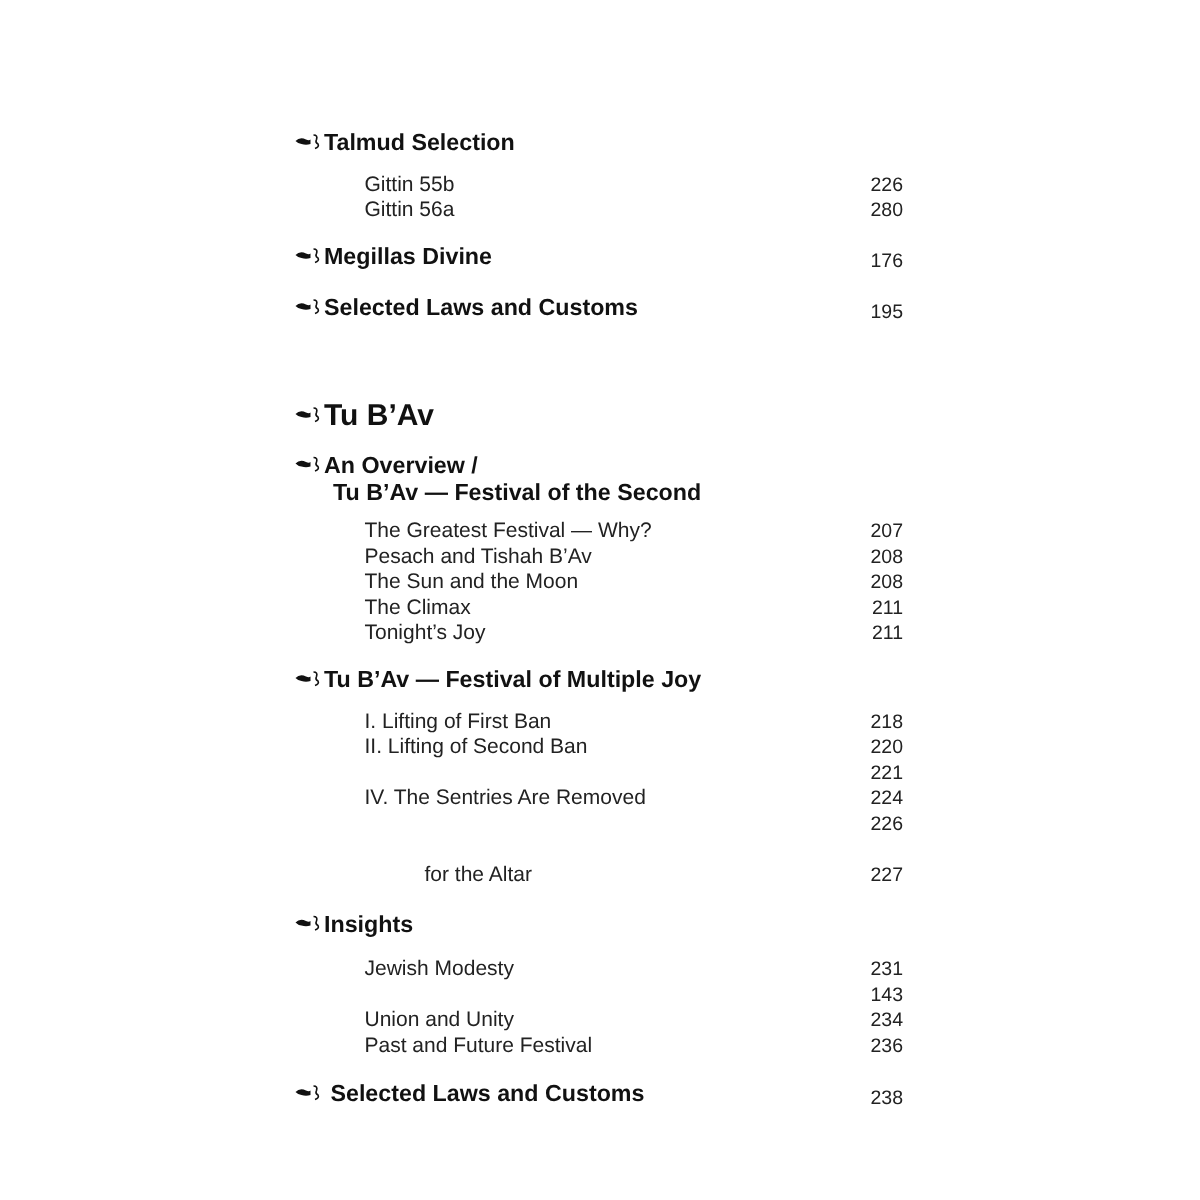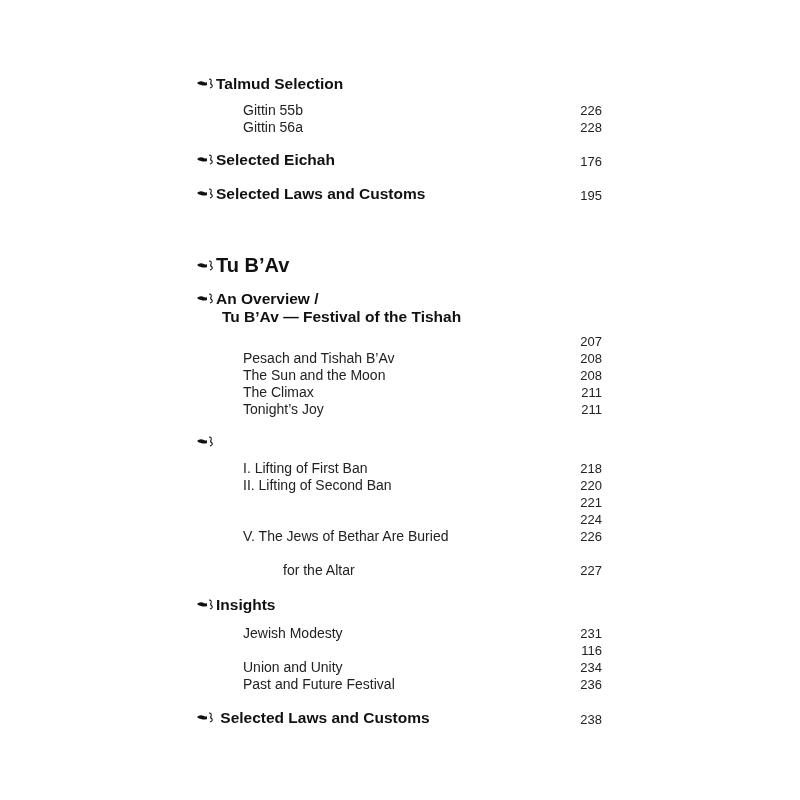--- a/index.html
+++ b/index.html
@@ -1,17 +1,17 @@
 <!DOCTYPE html>
 <html><head>
 <meta charset="utf-8">
 <style>
   html, body { margin:0; padding:0; background:#ffffff; }
   body { width:800px; height:800px; position:relative; overflow:hidden; color:#111; font-family:"Liberation Sans", sans-serif; }
-  .page { position:absolute; left:0; top:0; width:800px; height:694px;text-decoration:underline; }
+  .page { position:absolute; left:0; top:12px; width:800px; height:694px;text-decoration:underline; }
   .h { position:absolute; left:196px; font-weight:bold; font-size:15.5px; line-height:18px; color:#111; white-space:nowrap; }
   .h .orn { display:inline-block; width:18px; height:12px; vertical-align:middle; margin-right:2px; position:relative; top:-2px; }
   .h.big { font-size:20px; }
   .pn { position:absolute; right:198px; font-size:13px; line-height:17px; color:#222; text-align:right; }
   .item { position:absolute; left:243px; font-size:14px; line-height:17px; color:#222; white-space:nowrap; }
   .item.indent2 { left:283px; }
 </style>
 </head>
 <body>
 
@@ -28,26 +28,26 @@
   </svg>
 
   <div class="h" style="top:75px">
     <svg class="orn">
         <use href="#orn"></use>
       </svg><span>Talmud Selection</span>
   </div>
   <div class="item" style="top:102px">Gittin 55b</div>
   <div class="pn" style="top:102px">226</div>
   <div class="item" style="top:119px">Gittin 56a</div>
-  <div class="pn" style="top:119px">228</div>
+  <div class="pn" style="top:119px">280</div>
 
   <div class="h" style="top:151px">
     <svg class="orn">
         <use href="#orn"></use>
-      </svg><span>Selected Eichah</span>
+      </svg><span>Megillas Divine</span>
   </div>
   <div class="pn" style="top:153px">176</div>
 
   <div class="h" style="top:185px">
     <svg class="orn">
         <use href="#orn"></use>
       </svg><span>Selected Laws and Customs</span>
   </div>
   <div class="pn" style="top:187px">195</div>
 
@@ -55,56 +55,57 @@
     <svg class="orn">
         <use href="#orn"></use>
       </svg><span>Tu B’Av</span>
   </div>
 
   <div class="h" style="top:290px">
     <svg class="orn">
         <use href="#orn"></use>
       </svg><span>An Overview /</span>
   </div>
-  <div class="h" style="top:308px; left:222px">Tu B’Av — Festival of the Tishah</div>
+  <div class="h" style="top:308px; left:222px">Tu B’Av — Festival of the Second</div>
 
+  <div class="item" style="top:333px">The Greatest Festival — Why?</div>
   <div class="pn" style="top:333px">207</div>
   <div class="item" style="top:350px">Pesach and Tishah B’Av</div>
   <div class="pn" style="top:350px">208</div>
   <div class="item" style="top:367px">The Sun and the Moon</div>
   <div class="pn" style="top:367px">208</div>
   <div class="item" style="top:384px">The Climax</div>
   <div class="pn" style="top:384px">211</div>
   <div class="item" style="top:401px">Tonight’s Joy</div>
   <div class="pn" style="top:401px">211</div>
 
   <div class="h" style="top:433px">
     <svg class="orn">
         <use href="#orn"></use>
-      </svg>
+      </svg><span>Tu B’Av — Festival of Multiple Joy</span>
   </div>
   <div class="item" style="top:460px">I. Lifting of First Ban</div>
   <div class="pn" style="top:460px">218</div>
   <div class="item" style="top:477px">II. Lifting of Second Ban</div>
   <div class="pn" style="top:477px">220</div>
   <div class="pn" style="top:494px">221</div>
+  <div class="item" style="top:511px">IV. The Sentries Are Removed</div>
   <div class="pn" style="top:511px">224</div>
-  <div class="item" style="top:528px">V. The Jews of Bethar Are Buried</div>
   <div class="pn" style="top:528px">226</div>
   <div class="item indent2" style="top:562px">for the Altar</div>
   <div class="pn" style="top:562px">227</div>
 
   <div class="h" style="top:596px">
     <svg class="orn">
         <use href="#orn"></use>
       </svg><span>Insights</span>
   </div>
   <div class="item" style="top:625px">Jewish Modesty</div>
   <div class="pn" style="top:625px">231</div>
-  <div class="pn" style="top:642px">116</div>
+  <div class="pn" style="top:642px">143</div>
   <div class="item" style="top:659px">Union and Unity</div>
   <div class="pn" style="top:659px">234</div>
   <div class="item" style="top:676px">Past and Future Festival</div>
   <div class="pn" style="top:676px">236</div>
 
   <div class="h" style="top:709px">
     <svg class="orn">
         <use href="#orn"></use>
       </svg> <span>Selected Laws and Customs</span>
   </div>

